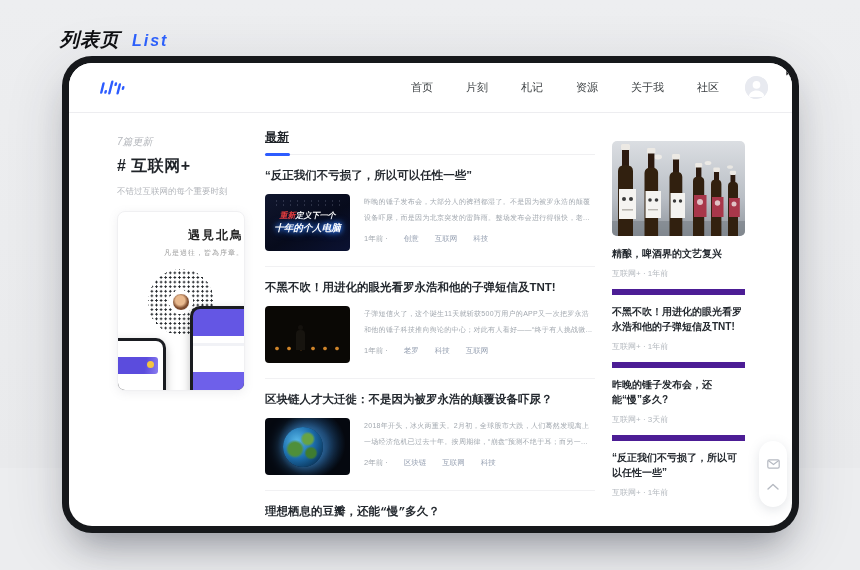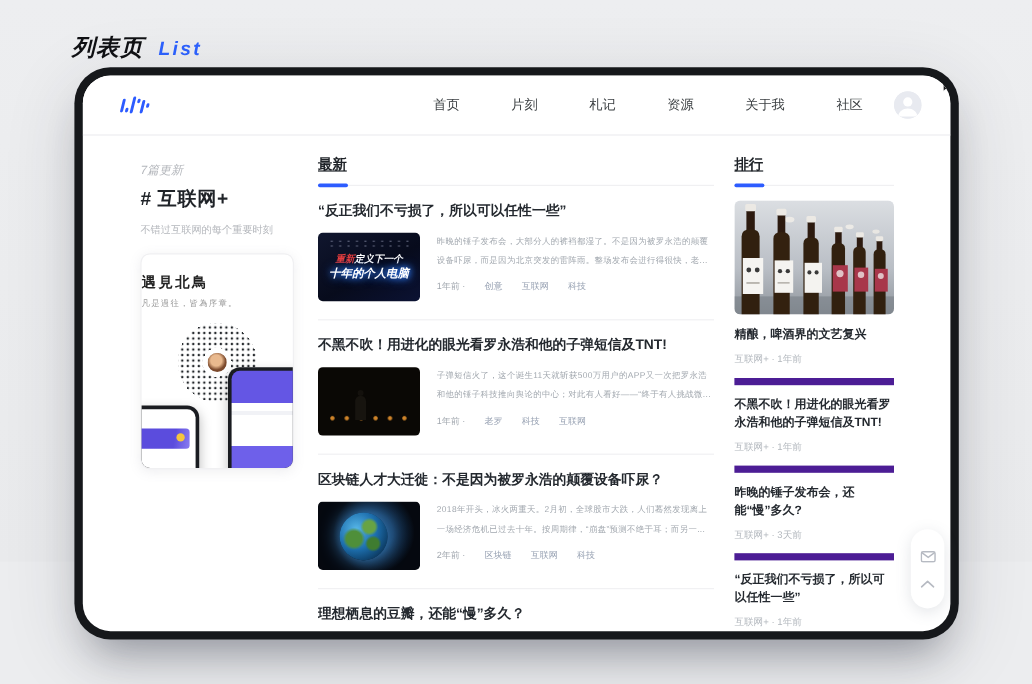--- a/index.html
+++ b/index.html
@@ -12,40 +12,40 @@
   .page-label .zh { font-size:19px; color:#101114; letter-spacing:1px; }
   .page-label .en { font-size:16px; color:#2d62ff; letter-spacing:2px; }
 
   
   .frame { position:absolute; left:62px; top:56px; width:737px; height:477px; background:#16181b; border-radius:30px; padding:7px;
            box-shadow:0 24px 34px -14px rgba(40,46,60,.38), 0 14px 60px rgba(40,46,60,.14); }
   .page { position:relative; width:100%; height:100%; background:#fff; border-radius:23px; overflow:hidden; }
 
   
   .hd { position:absolute; top:0; left:0; right:0; height:50px; display:flex; align-items:center; padding:0 24px 0 27px; border-bottom:1px solid #ededf0; background:#fff; z-index:5; }
-  .nav { margin-left:auto; display:flex; gap:43px; font-size:11px; color:#3c4043; }
+  .nav { margin-left:auto; display:flex; gap:33px; font-size:11px; color:#3c4043; }
   .nav span { cursor:pointer; white-space:nowrap; }
   .avatar { width:23px; height:23px; border-radius:50%; margin-left:26px; background:#e8eaf0; overflow:hidden; flex:none; }
   .cursor-tr { position:absolute; right:-4px; top:2px; z-index:9; }
 
   
   .side-left { position:absolute; left:48px; top:68px; width:128px; }
   .col-mid   { position:absolute; left:196px; top:66px; width:330px; }
   .col-right { position:absolute; left:543px; top:66px; width:133px; }
 
   .col-head { position:relative; height:26px; border-bottom:1px solid #f0f0f2; }
   .col-head h2 { font-size:12px; font-weight:bold; color:#1f2328;text-decoration:underline; }
   .accent-bar { position:absolute; left:0; bottom:-2px; width:25px; height:3px; background:#2d5cff; border-radius:2px; }
 
   
   .updates { font-size:10px; color:#b4b7bc; margin-top:4px;font-style:italic; }
   .topic-title { font-size:16px; font-weight:bold; color:#1f2328; margin:7px 0 8px; letter-spacing:.5px; }
   .topic-sub { font-size:8.5px; color:#b4b7bc; line-height:1.6; }
   .promo-card { margin-top:12px; width:128px; height:180px; border-radius:8px; background:#fff; border:1px solid #f0f0f2;
-                box-shadow:0 2px 10px rgba(120,126,140,.12); overflow:hidden; position:relative; text-align:left; padding-top:15px; }
+                box-shadow:0 2px 10px rgba(120,126,140,.12); overflow:hidden; position:relative; text-align:right; padding-top:15px; }
   .card-title { font-family:"Liberation Serif","DejaVu Serif",serif; font-size:12px; font-weight:bold; color:#222; letter-spacing:2px; }
   .card-sub { font-family:"Liberation Serif","DejaVu Serif",serif; font-size:7px; color:#9b9b9b; margin-top:4px; letter-spacing:1px; }
   .qr { position:relative; width:72px; height:72px; margin:8px auto 0; }
   .qr-dots { position:absolute; inset:0; background-image:radial-gradient(#23272b 1.05px, transparent 1.25px); background-size:4.6px 4.6px;
              -webkit-mask:radial-gradient(circle at 50% 50%, transparent 0 12px, #000 12px 33px, transparent 33px);
              mask:radial-gradient(circle at 50% 50%, transparent 0 12px, #000 12px 33px, transparent 33px); }
   .qr-face { position:absolute; left:50%; top:50%; width:18px; height:18px; transform:translate(-50%,-50%); border-radius:50%;
              background:radial-gradient(circle at 45% 40%, #e9b98e 0 35%, #7c4a2d 60%); border:1.5px solid #fff; }
   .wechat-badge { position:absolute; right:9px; bottom:3px; width:14px; height:14px; background:#3cb54a; border-radius:4px; border:1.5px solid #fff;
                   display:flex; align-items:center; justify-content:center; }
@@ -55,21 +55,21 @@
   .phone-a { right:-16px; bottom:-34px; width:70px; height:118px; z-index:1; }
   .phone-a .scr { background:linear-gradient(180deg,#6456e4 0%,#6456e4 24%,#ffffff 24%,#ffffff 30%,#f1f2f6 30%,#f1f2f6 33%,#ffffff 33%,#ffffff 56%,#6e60ea 56%,#6e60ea 72%,#f6f6f9 72%); }
   .phone-b { left:-12px; bottom:-52px; width:60px; height:104px; z-index:2; }
   .phone-b .scr { background:#fff; position:relative; }
   .phone-b .scr:before { content:""; position:absolute; left:5px; right:5px; top:16px; height:17px; border-radius:3px;
                          background:linear-gradient(100deg,#5b4cdd 70%, #8a7cf0); }
   .phone-b .scr:after { content:""; position:absolute; right:9px; top:20px; width:7px; height:7px; border-radius:50%; background:#f4c53e; }
 
   
   .article { padding:13px 0 15px; border-bottom:1px solid #f1f1f3; }
-  .article:last-child { border-bottom:none; }
+  .article:last-child { border-bottom:none;font-family:Liberation Mono, monospace; }
   .article h3 { font-size:11.5px; font-weight:bold; color:#24292f; margin-bottom:11px; white-space:nowrap; overflow:hidden; }
   .art-row { display:flex; gap:14px; }
   .thumb { flex:none; width:85px; height:57px; border-radius:4px; overflow:hidden; position:relative; }
   .art-body { flex:1; min-width:0; }
   .excerpt { font-size:7px; color:#a2a8af; line-height:16px; max-height:32px; overflow:hidden; letter-spacing:.3px; }
   .meta { margin-top:8px; display:flex; gap:16px; font-size:7.5px; color:#a2a8af; }
   .meta .tag { color:#98a2b3;text-align:center; }
 
   .thumb-1 { background:linear-gradient(150deg,#10162e 0%,#070b1c 55%,#0b1233 100%); display:flex; flex-direction:column;
              align-items:center; justify-content:center; font-style:italic; font-weight:800; }
@@ -233,24 +233,20 @@
           </div>
         </div>
 
         <div class="article">
           <h3>理想栖息的豆瓣，还能“慢”多久？</h3>
 
         </div>
       </div>
 
       <div class="col-right">
-        <div class="col-head">
-          <h2>排行</h2>
-          <div class="accent-bar"></div>
-        </div>
 
         <div class="rank-item first">
           <svg class="rank-img" viewBox="0 0 133 95">
             <defs>
               <linearGradient id="bg" x1="0" y1="0" x2="0" y2="1">
                 <stop offset="0" stop-color="#dbdee2"></stop>
                   <stop offset=".6" stop-color="#b9bec5"></stop>
                   <stop offset="1" stop-color="#8f959c"></stop>
               </linearGradient>
             </defs>

